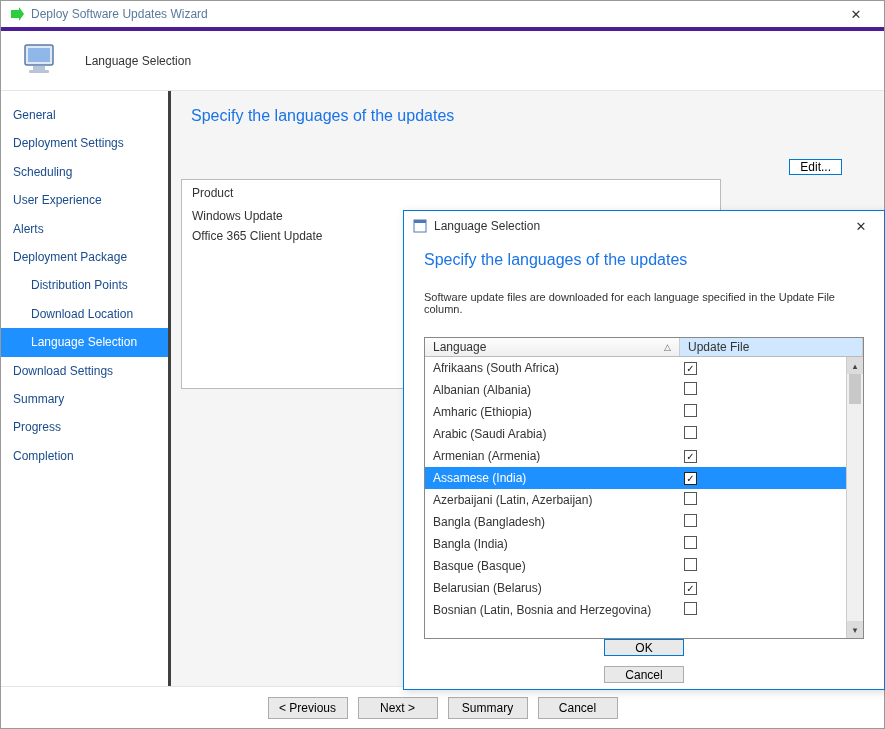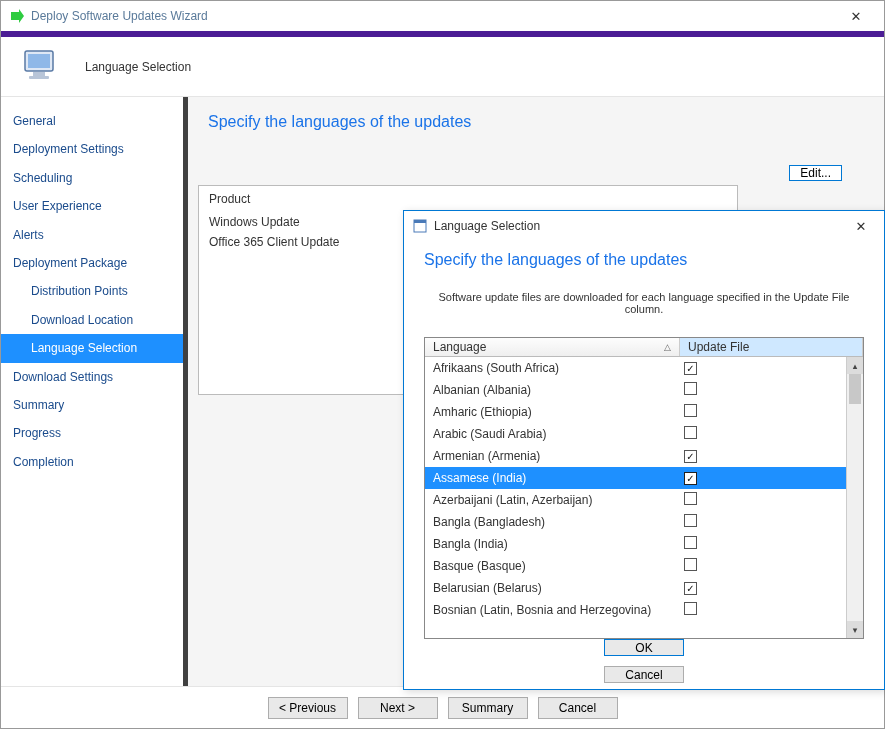--- a/index.html
+++ b/index.html
@@ -14,25 +14,25 @@
       position: relative;
     }
     .window {
       width: 100%; height: 100%;
       border: 1px solid #999;
       background: #fff;
       display: flex;
       flex-direction: column;
     }
     .titlebar {
-      height: 36px;
+      height: 30px;
       display: flex;
       align-items: center;
       padding: 10px 8px;
-      border-bottom: 6px solid #4c1d95;
+      border-bottom: 4px solid #4c1d95;
     }
     .titlebar-icon {
       width: 16px; height: 16px; margin-right: 6px;
       display: flex; align-items: center; justify-content: center;
     }
     .titlebar-text {
       flex: 1;
       color: #5a7a9a;
       font-size: 12px;
     }
@@ -56,22 +56,22 @@
     .header-title {
       font-size: 12px;
       color: #333;
     }
     .body {
       flex: 1;
       display: flex;
       min-height: 0;
     }
     .sidebar {
-      width: 187px;
-      border-right: 5px solid #404040;
+      width: 170px;
+      border-right: 3px solid #404040;
       background: #fff;
       padding: 10px 0;
     }
     .sidebar-item {
       padding: 4px 12px;
       color: #1a4b8c;
       cursor: pointer;
       font-size: 12px;
       line-height: 1.7;
     }
@@ -190,21 +190,20 @@
     .modal-heading {
       color: #1a73e8;
       font-size: 16px;
       font-weight: 400;
       margin-bottom: 22px;
     }
     .modal-instruction {
       font-size: 11px;
       color: #333;
       margin-bottom: 22px;
-      text-align: center;
     }
     .lang-table {
       border: 1px solid #888;
       flex: 1;
       display: flex;
       flex-direction: column;
       min-height: 0;
     }
     .lang-table-head {
       display: flex;

